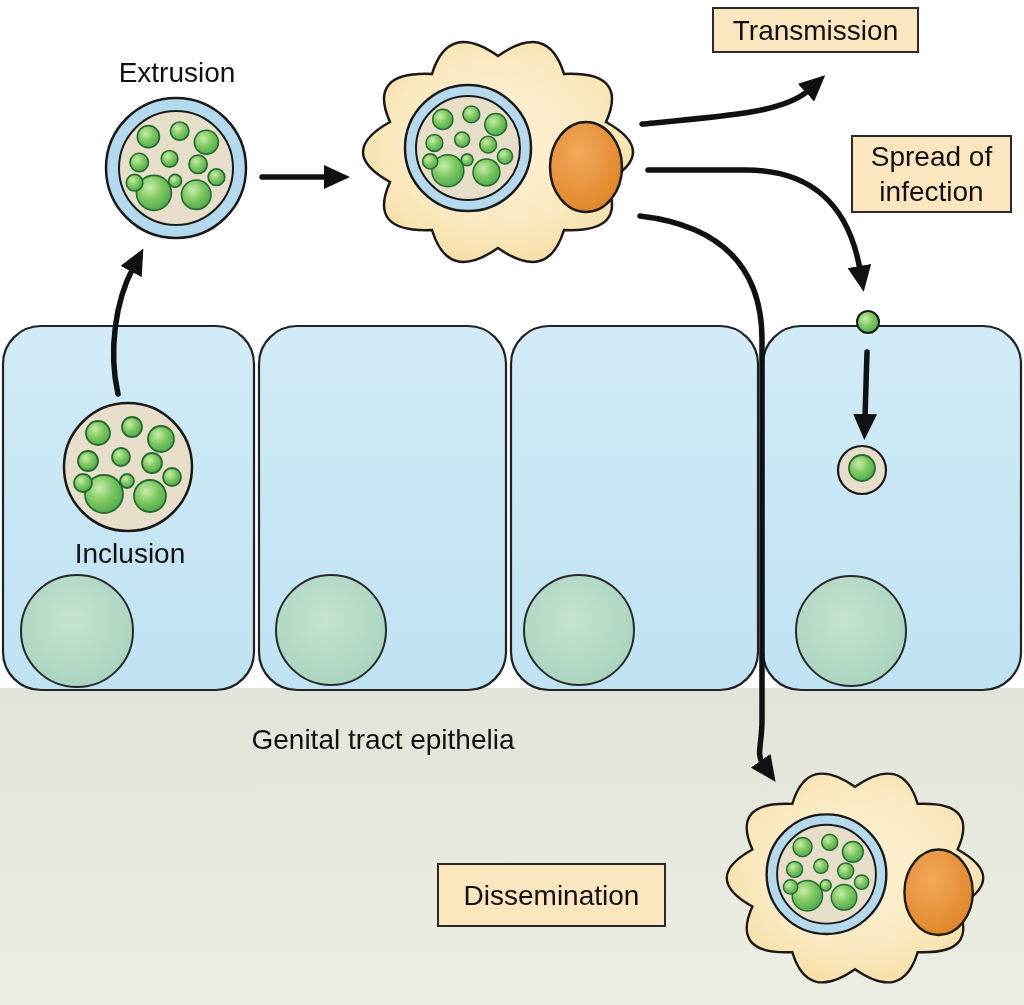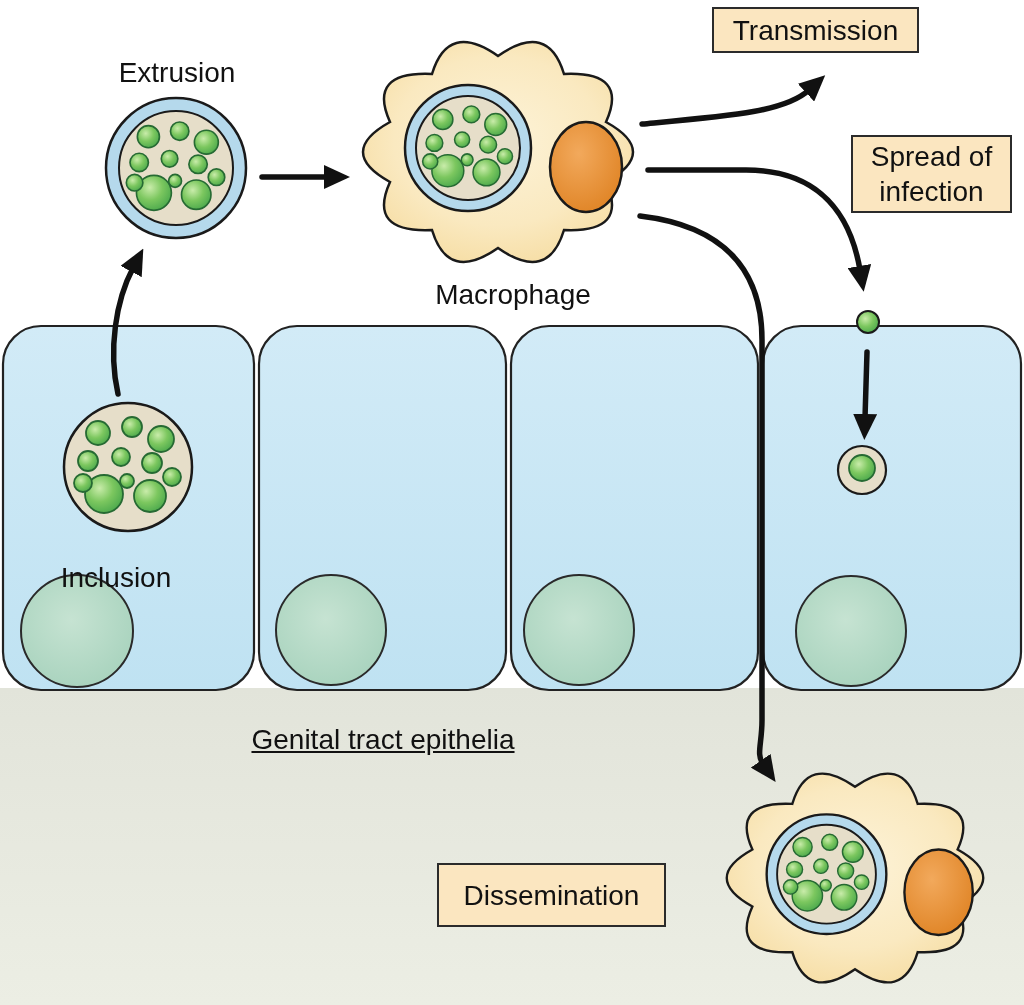--- a/index.html
+++ b/index.html
@@ -37,22 +37,22 @@
     text-align:center;
     font-size:28px;line-height:1.25;color:#111;
     box-sizing:border-box;
     padding:0 8px;
   }
   #co-transmission{left:712px;top:7px;width:207px;height:46px;}
   #co-spread{left:851px;top:135px;width:161px;height:78px;}
   #co-dissemination{left:437px;top:863px;width:229px;height:64px;}
   #lbl-extrusion{left:177px;top:56px;}
   #lbl-macrophage{left:513px;top:278px;}
-  #lbl-inclusion{left:116px;top:537px;margin-top:24px;}
-  #lbl-epithelia{left:383px;top:723px;text-decoration:underline;}
+  #lbl-inclusion{left:130px;top:537px;}
+  #lbl-epithelia{left:383px;top:723px;}
 </style>
 </head>
 <body>
 
 <div id="stage">
 
   <svg id="diagram-svg" width="1024" height="1005" viewBox="0 0 1024 1005" xmlns="http://www.w3.org/2000/svg" xmlns:xlink="http://www.w3.org/1999/xlink">
 
     <defs>
       <linearGradient id="bgGrad" x1="0" y1="0" x2="0" y2="1">
@@ -153,21 +153,20 @@
 
     <g>
       <circle cx="862" cy="470" r="24" fill="#e6dec9" stroke="#1a1a1a" stroke-width="2.2"></circle>
       <circle cx="862" cy="468" r="13" fill="url(#bactGrad)" stroke="#266a33" stroke-width="1.8"></circle>
     </g>
 
     <use href="#macro" xlink:href="#macro"></use>
   </svg>
 
   <div class="lbl" id="lbl-extrusion">Extrusion</div>
-  <div class="lbl" id="lbl-macrophage">Macrophage</div>
   <div class="lbl" id="lbl-inclusion">Inclusion</div>
   <div class="lbl" id="lbl-epithelia">Genital tract epithelia</div>
 
   <div class="callout" id="co-transmission">Transmission</div>
   <div class="callout" id="co-spread">Spread of infection</div>
   <div class="callout" id="co-dissemination">Dissemination</div>
 
 </div>
 
 </body></html>

